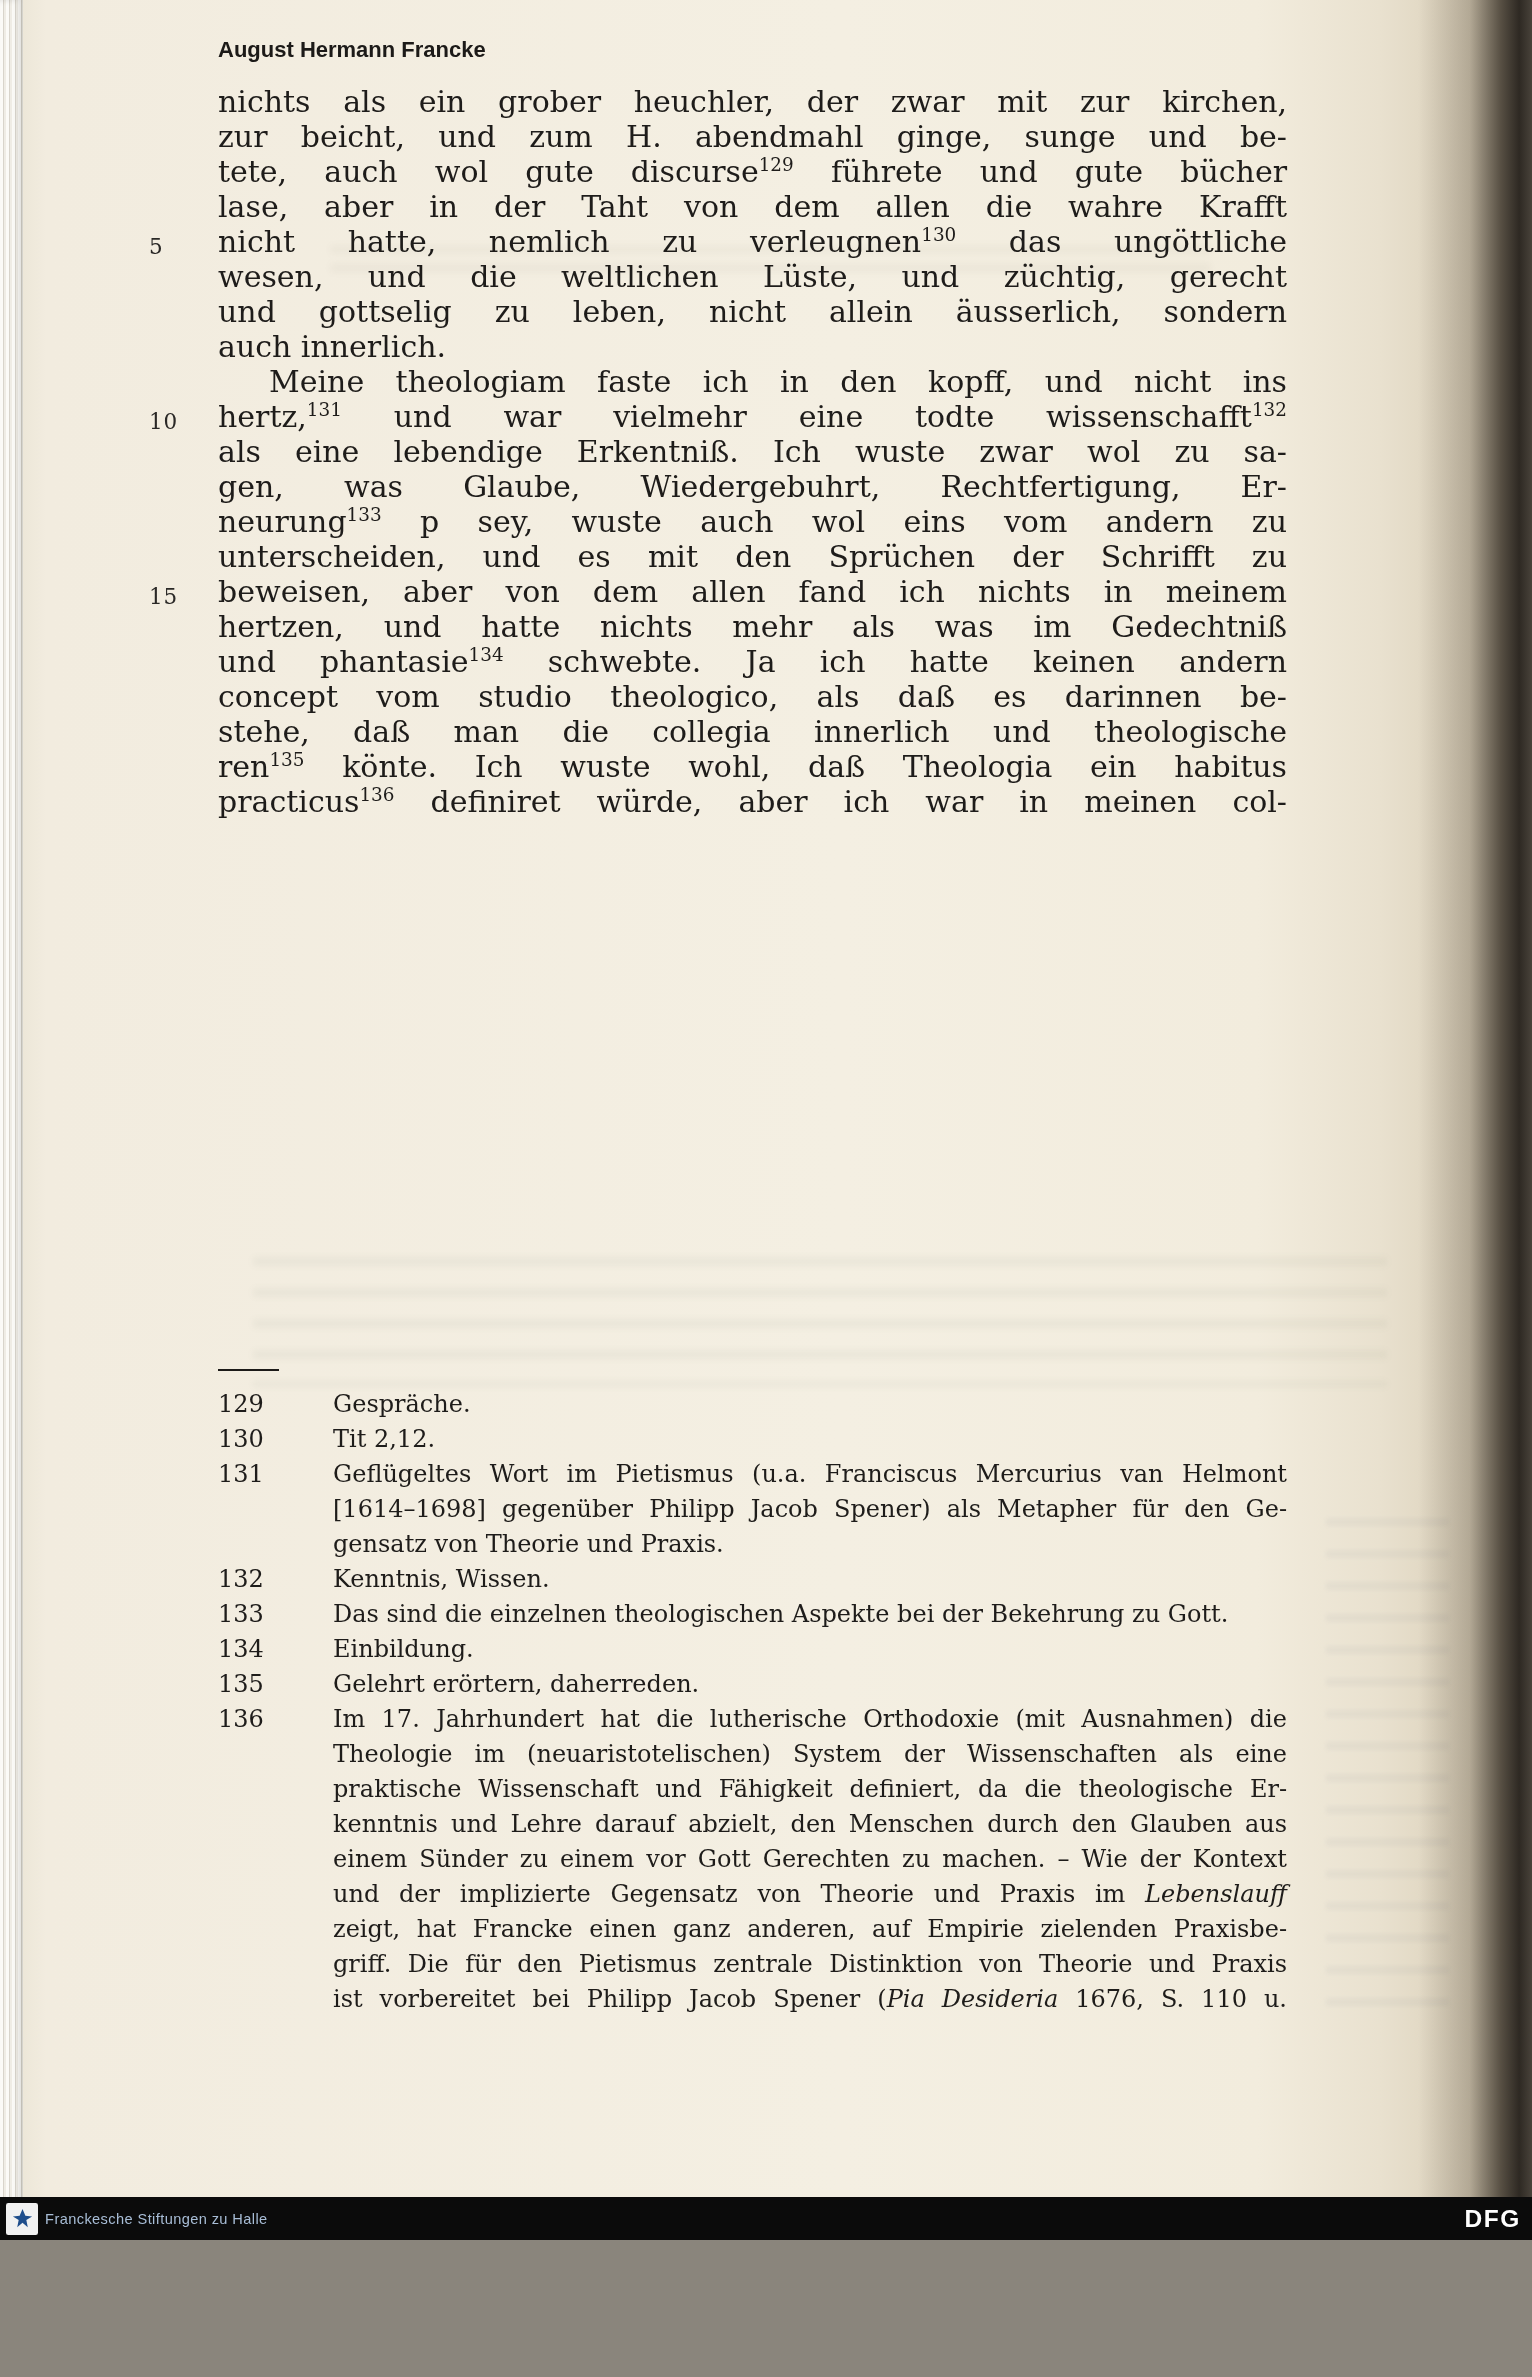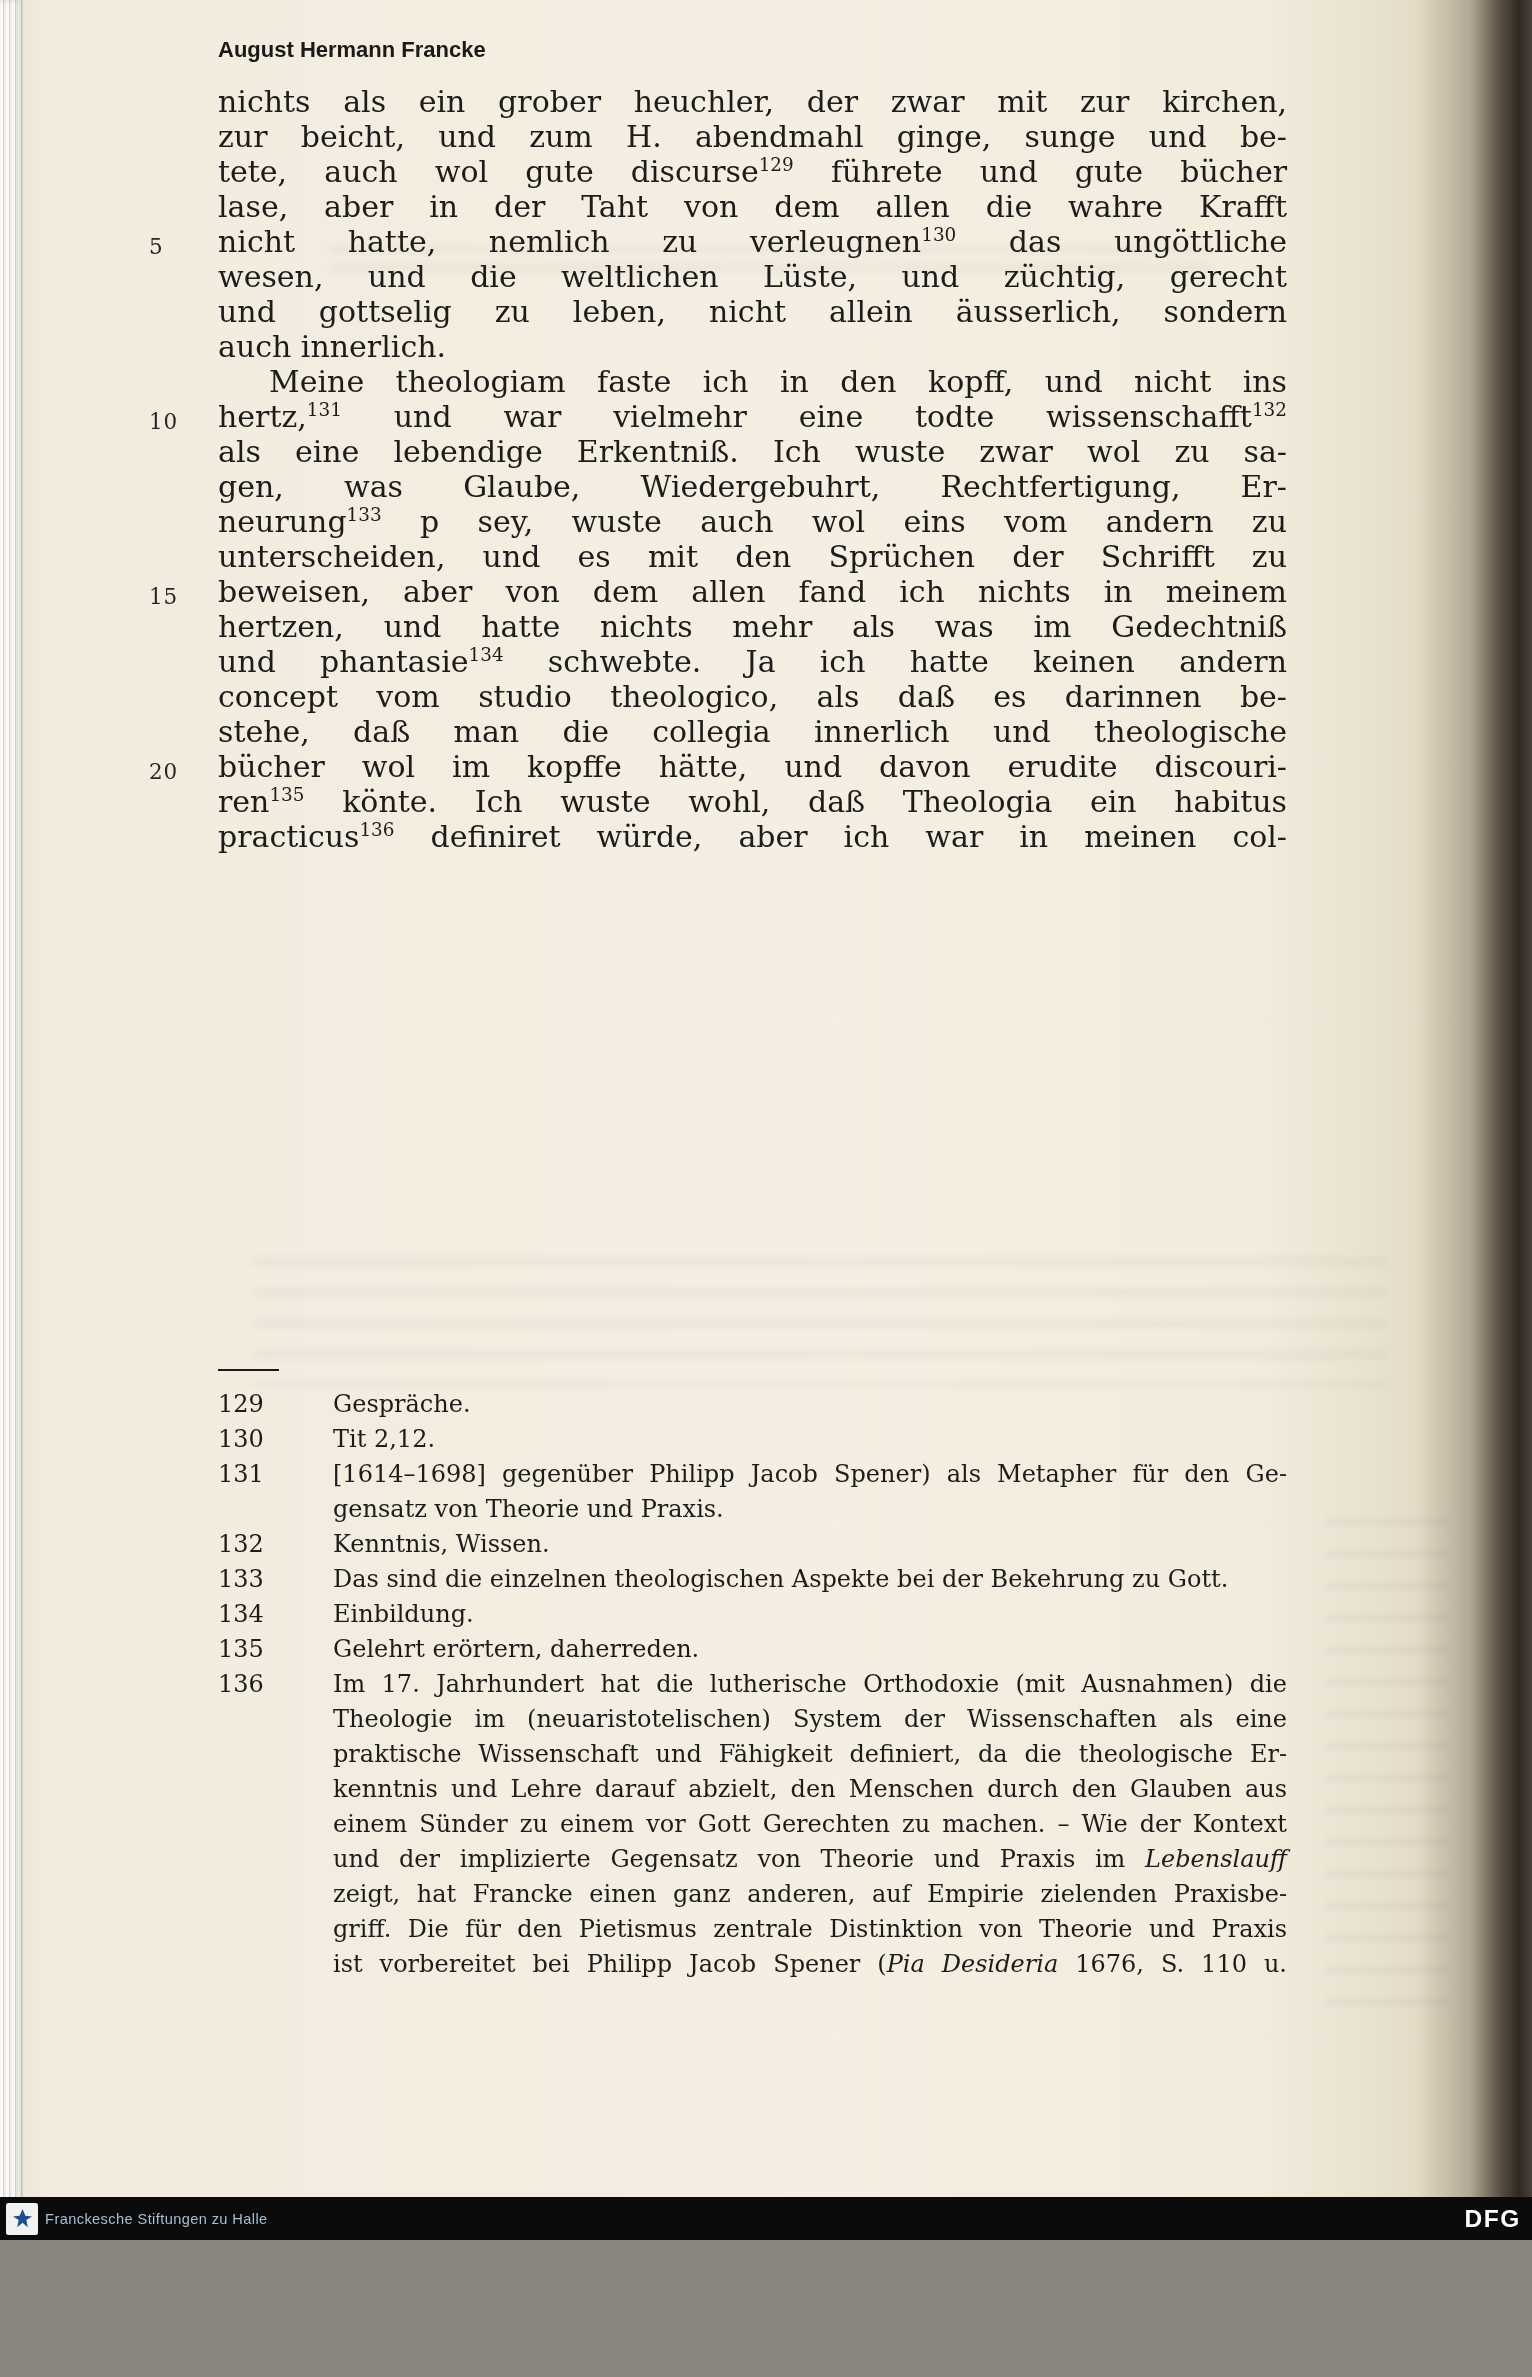--- a/index.html
+++ b/index.html
@@ -90,21 +90,20 @@
       <div class="tline just"><span class="lnum">10</span><span>hertz,</span><span class="sup">131</span><span> und war vielmehr eine todte wissenschafft</span><span class="sup">132</span></div>
       <div class="tline just"><span>als eine lebendige Erkentniß. Ich wuste zwar wol zu sa-</span></div>
       <div class="tline just"><span>gen, was Glaube, Wiedergebuhrt, Rechtfertigung, Er-</span></div>
       <div class="tline just"><span>neurung</span><span class="sup">133</span><span> p sey, wuste auch wol eins vom andern zu</span></div>
       <div class="tline just"><span>unterscheiden, und es mit den Sprüchen der Schrifft zu</span></div>
       <div class="tline just"><span class="lnum">15</span><span>beweisen, aber von dem allen fand ich nichts in meinem</span></div>
       <div class="tline just"><span>hertzen, und hatte nichts mehr als was im Gedechtniß</span></div>
       <div class="tline just"><span>und phantasie</span><span class="sup">134</span><span> schwebte. Ja ich hatte keinen andern</span></div>
       <div class="tline just"><span>concept vom studio theologico, als daß es darinnen be-</span></div>
       <div class="tline just"><span>stehe, daß man die collegia innerlich und theologische</span></div>
-      <div class="tline just"><span class="lnum">20</span><span>bücher wol im kopffe hätte, und davon erudite discouri-</span></div>
       <div class="tline just"><span>ren</span><span class="sup">135</span><span> könte. Ich wuste wohl, daß Theologia ein habitus</span></div>
       <div class="tline just"><span>practicus</span><span class="sup">136</span><span> definiret würde, aber ich war in meinen col-</span></div>
     </div>
 
   <div class="sep"></div>
 
   <div id="footnotes">
       <div class="fnote">
         <span class="fnum">129</span>
         <div class="fbody">
@@ -113,20 +112,21 @@
       </div>
       <div class="fnote">
         <span class="fnum">130</span>
         <div class="fbody">
           <div class="fline"><span>Tit 2,12.</span></div>
         </div>
       </div>
       <div class="fnote">
         <span class="fnum">131</span>
         <div class="fbody">
+          <div class="fline just"><span>Geflügeltes Wort im Pietismus (u.a. Franciscus Mercurius van Helmont</span></div>
           <div class="fline just"><span>[1614–1698] gegenüber Philipp Jacob Spener) als Metapher für den Ge-</span></div>
           <div class="fline"><span>gensatz von Theorie und Praxis.</span></div>
         </div>
       </div>
       <div class="fnote">
         <span class="fnum">132</span>
         <div class="fbody">
           <div class="fline"><span>Kenntnis, Wissen.</span></div>
         </div>
       </div>

